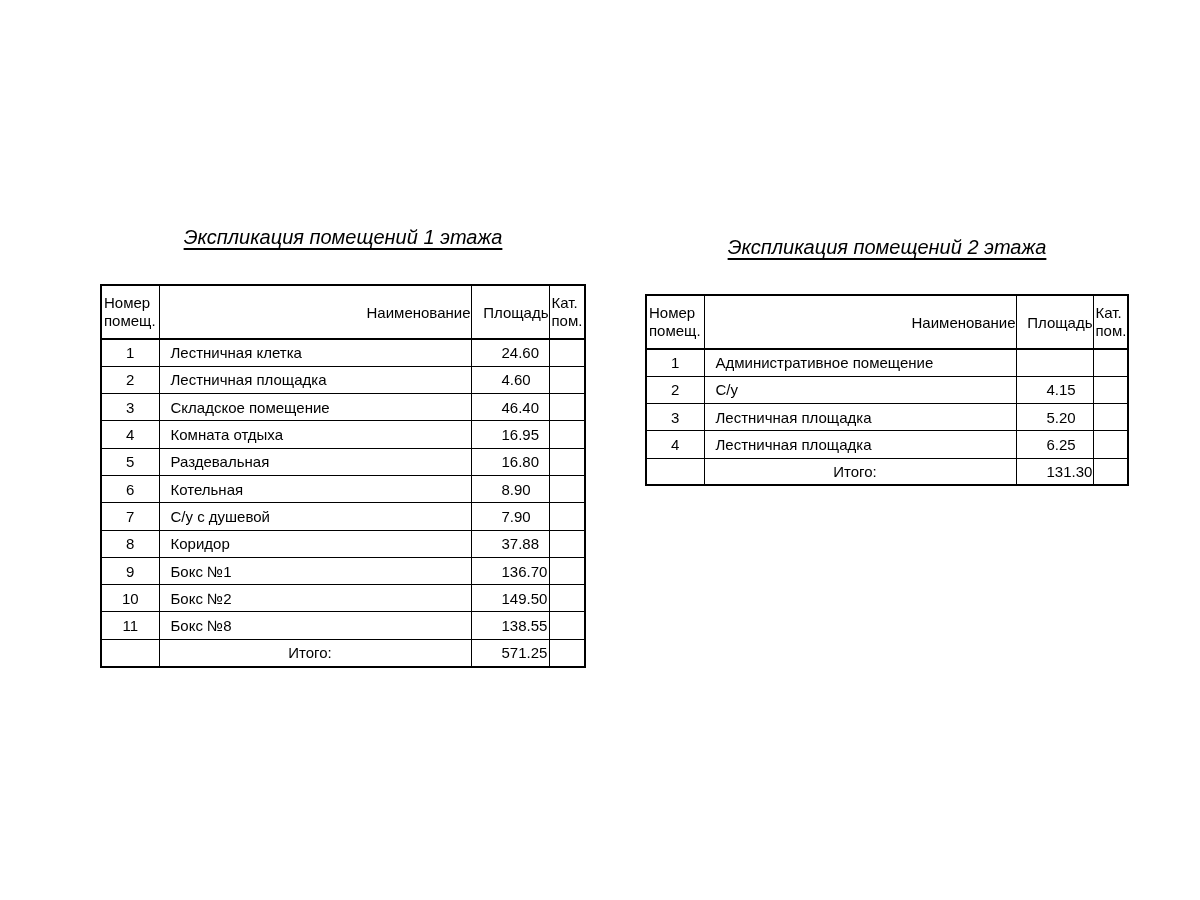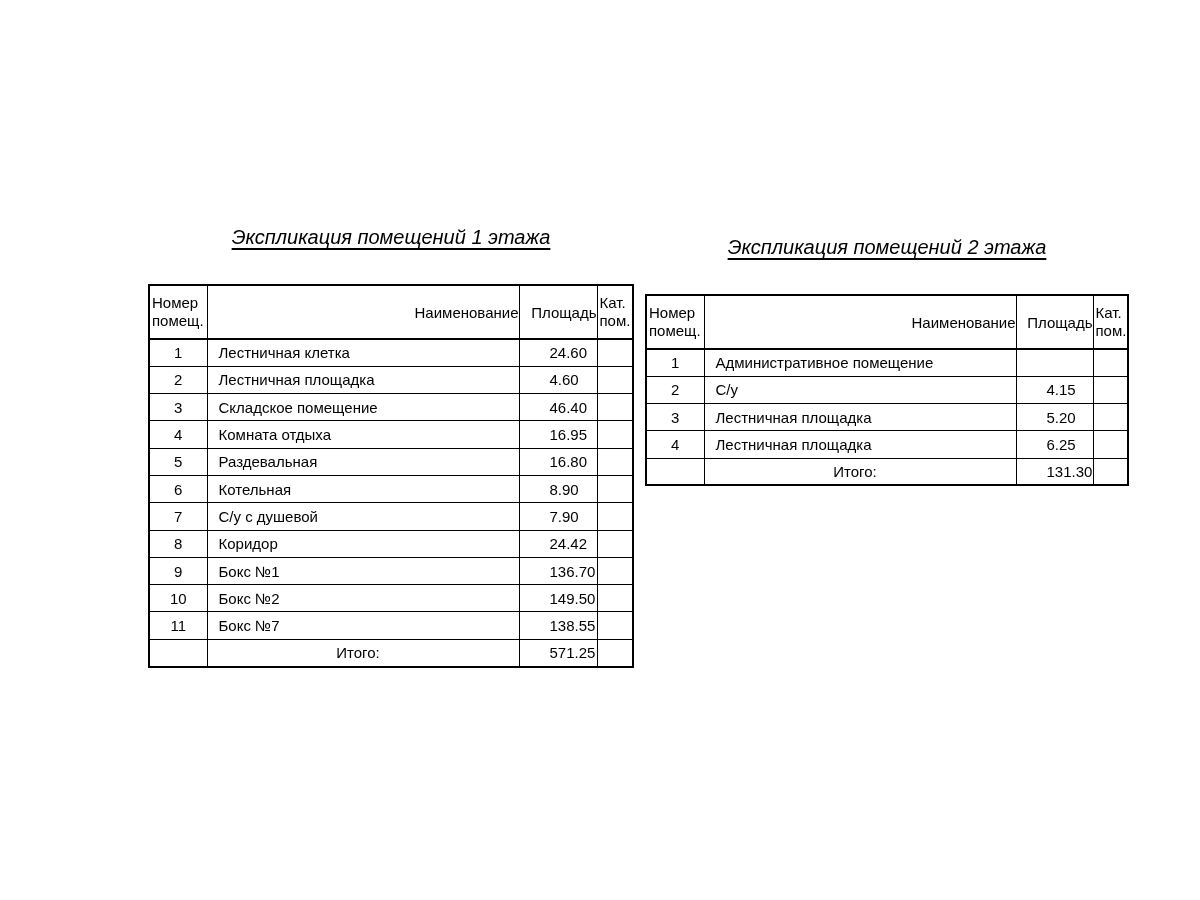--- a/index.html
+++ b/index.html
@@ -12,21 +12,21 @@
     background: #ffffff;
     font-family: "Liberation Sans", sans-serif;
     color: #000000;
     position: relative;
     overflow: hidden;
   }
   .block {
     position: absolute;
     top: 224px;
   }
-  .block-1 { left: 100px; width: 486px; margin-left: 48px; }
+  .block-1 { left: 100px; width: 486px; }
   .block-2 { left: 645px; width: 484px; margin-top: 10px; }
 
   .table-title {
     font-size: 20px;
     font-style: italic;
     text-align: center;
     text-decoration: underline;
     text-underline-offset: 4px;
     text-decoration-thickness: 1.5px;
     height: 27px;
@@ -129,38 +129,38 @@
         </tr>
         <tr>
           <td class="c-num">7</td>
           <td class="c-name">С/у с душевой</td>
           <td class="c-area">7.90</td>
           <td class="c-cat"></td>
         </tr>
         <tr>
           <td class="c-num">8</td>
           <td class="c-name">Коридор</td>
-          <td class="c-area">24.42</td>
+          <td class="c-area">37.88</td>
           <td class="c-cat"></td>
         </tr>
         <tr>
           <td class="c-num">9</td>
           <td class="c-name">Бокс №1</td>
           <td class="c-area">136.70</td>
           <td class="c-cat"></td>
         </tr>
         <tr>
           <td class="c-num">10</td>
           <td class="c-name">Бокс №2</td>
           <td class="c-area">149.50</td>
           <td class="c-cat"></td>
         </tr>
         <tr>
           <td class="c-num">11</td>
-          <td class="c-name">Бокс №7</td>
+          <td class="c-name">Бокс №8</td>
           <td class="c-area">138.55</td>
           <td class="c-cat"></td>
         </tr>
       <tr>
         <td class="c-num"></td>
         <td class="c-total-label">Итого:</td>
         <td class="c-area">571.25</td>
         <td class="c-cat"></td>
       </tr>
     </tbody>

